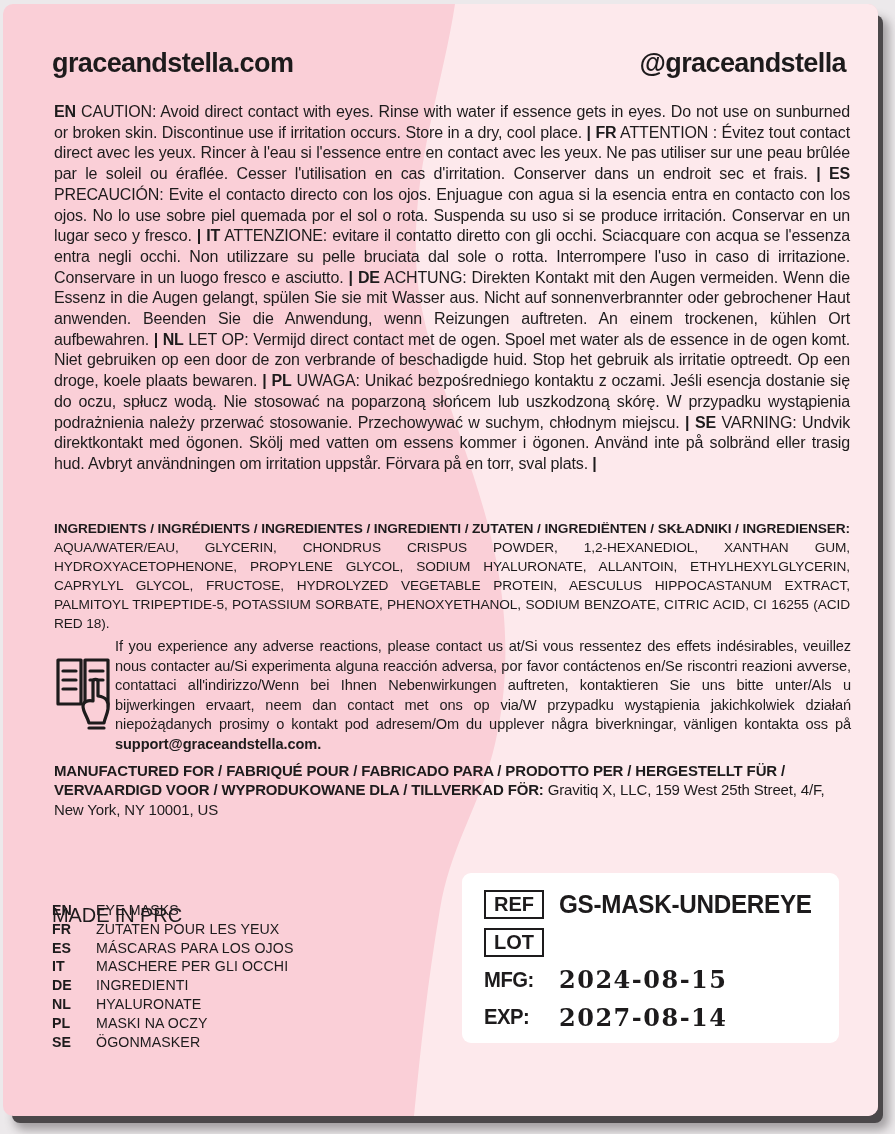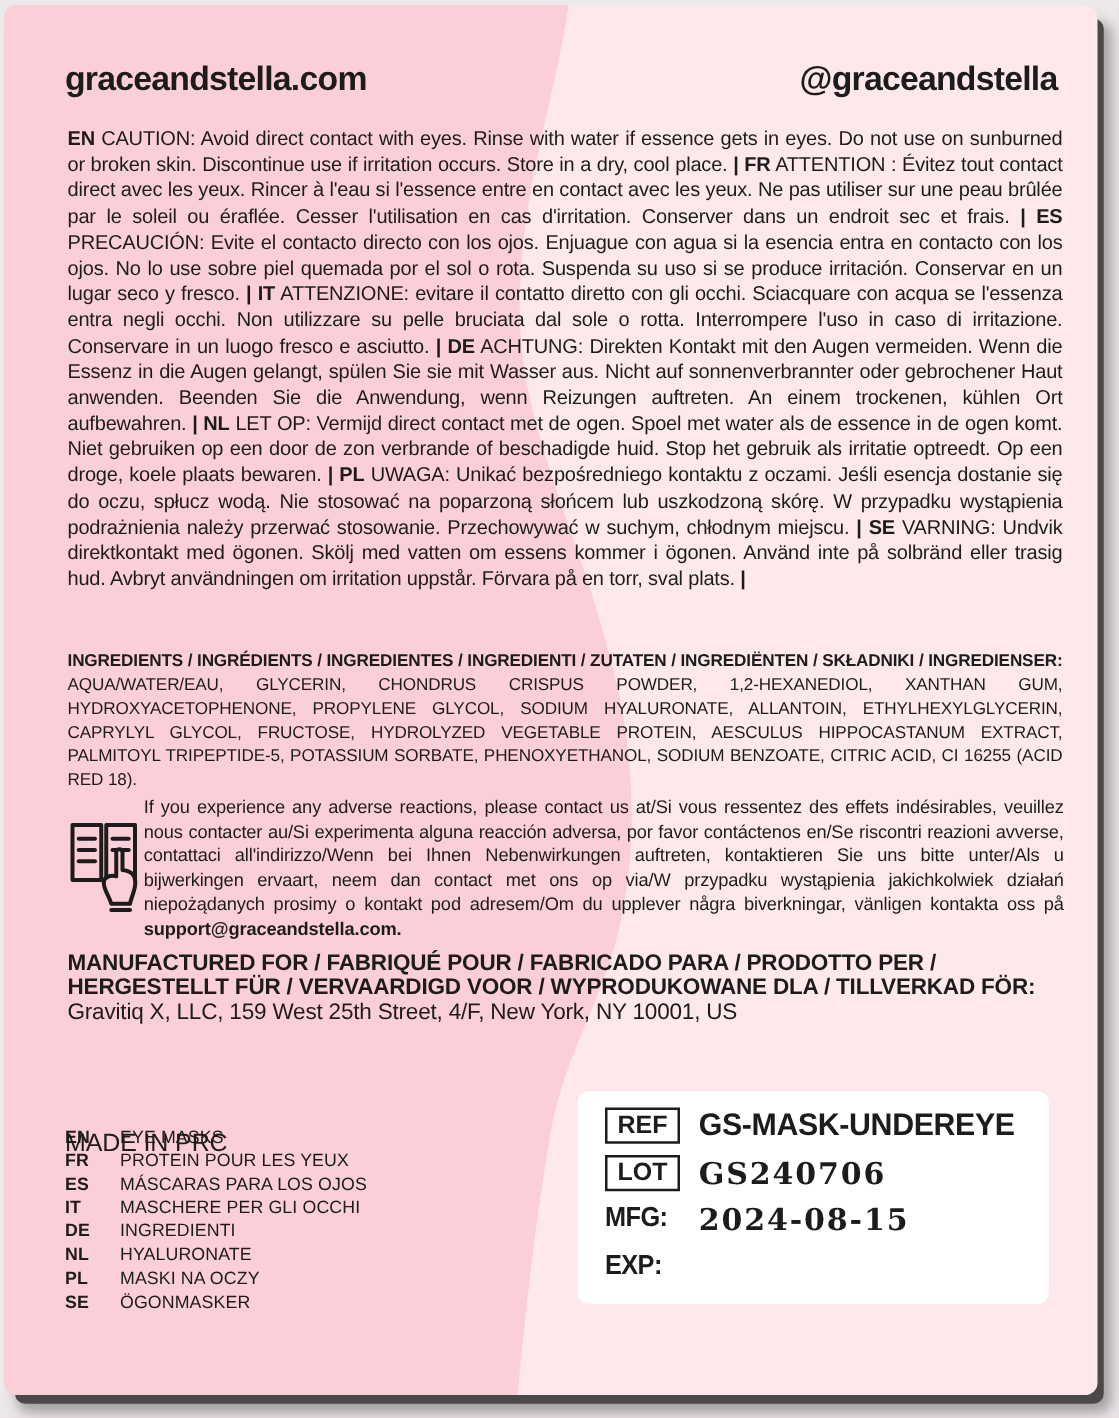--- a/index.html
+++ b/index.html
@@ -35,34 +35,34 @@
     text-align:justify;
   }
 
   .leaflet{left:52px;top:652px;width:56px;height:76px;}
   .adverse{
     left:110px;top:631px;width:736px;
     font-size:14.6px;line-height:19.6px;letter-spacing:-.1px;
     text-align:justify;
   }
 
-  .manu{left:49px;top:755px;width:798px;font-size:18px;line-height:19.3px;letter-spacing:-.15px;}
+  .manu{left:49px;top:755px;width:798px;font-size:15px;line-height:19.3px;letter-spacing:-.15px;}
 
   .madein{left:49px;top:900px;font-size:20px;font-weight:400;letter-spacing:-.1px;}
 
   .langs{left:49px;top:897px;font-size:14.2px;line-height:18.8px;letter-spacing:.1px;}
   .langs .row{display:flex;}
   .langs .code{width:44px;font-weight:800;flex:0 0 auto;}
 
   .batch{
     left:459px;top:869px;width:377px;height:170px;
     background:#FFFFFF;border-radius:9px;
     box-sizing:border-box;padding:13px 0 0 22px;
   }
-  .brow{display:flex;height:37.5px;}
+  .brow{display:flex;align-items:center;height:37.5px;}
   .boxed{
     display:inline-flex;justify-content:center;align-items:center;
     width:60px;height:29px;border:2.5px solid #1D1B1C;
     font-size:20px;font-weight:800;flex:0 0 auto;box-sizing:border-box;
   }
   .plainlbl{
     display:inline-block;width:60px;flex:0 0 auto;
     font-size:22px;font-weight:700;letter-spacing:-.5px;
     transform:scaleX(.92);transform-origin:left center;
   }
@@ -118,21 +118,21 @@
 
   <div class="layer madein">MADE IN PRC</div>
 
   <div class="layer langs">
       <div class="row">
         <span class="code">EN</span>
         <span class="pname">EYE MASKS</span>
       </div>
       <div class="row">
         <span class="code">FR</span>
-        <span class="pname">PROTEIN POUR LES YEUX</span>
+        <span class="pname">ZUTATEN POUR LES YEUX</span>
       </div>
       <div class="row">
         <span class="code">ES</span>
         <span class="pname">MÁSCARAS PARA LOS OJOS</span>
       </div>
       <div class="row">
         <span class="code">IT</span>
         <span class="pname">MASCHERE PER GLI OCCHI</span>
       </div>
       <div class="row">
@@ -153,24 +153,24 @@
       </div>
     </div>
 
   <div class="layer batch">
     <div class="brow">
       <span class="boxed">REF</span>
       <span class="bval sansval">GS-MASK-UNDEREYE</span>
     </div>
     <div class="brow">
       <span class="boxed">LOT</span>
-      <span class="bval serifval">GS240706</span>
     </div>
     <div class="brow">
       <span class="plainlbl">MFG:</span>
       <span class="bval serifval">2024-08-15</span>
     </div>
     <div class="brow">
       <span class="plainlbl">EXP:</span>
+      <span class="bval serifval">2027-08-14</span>
     </div>
   </div>
 
 </div>
 
 </body></html>

